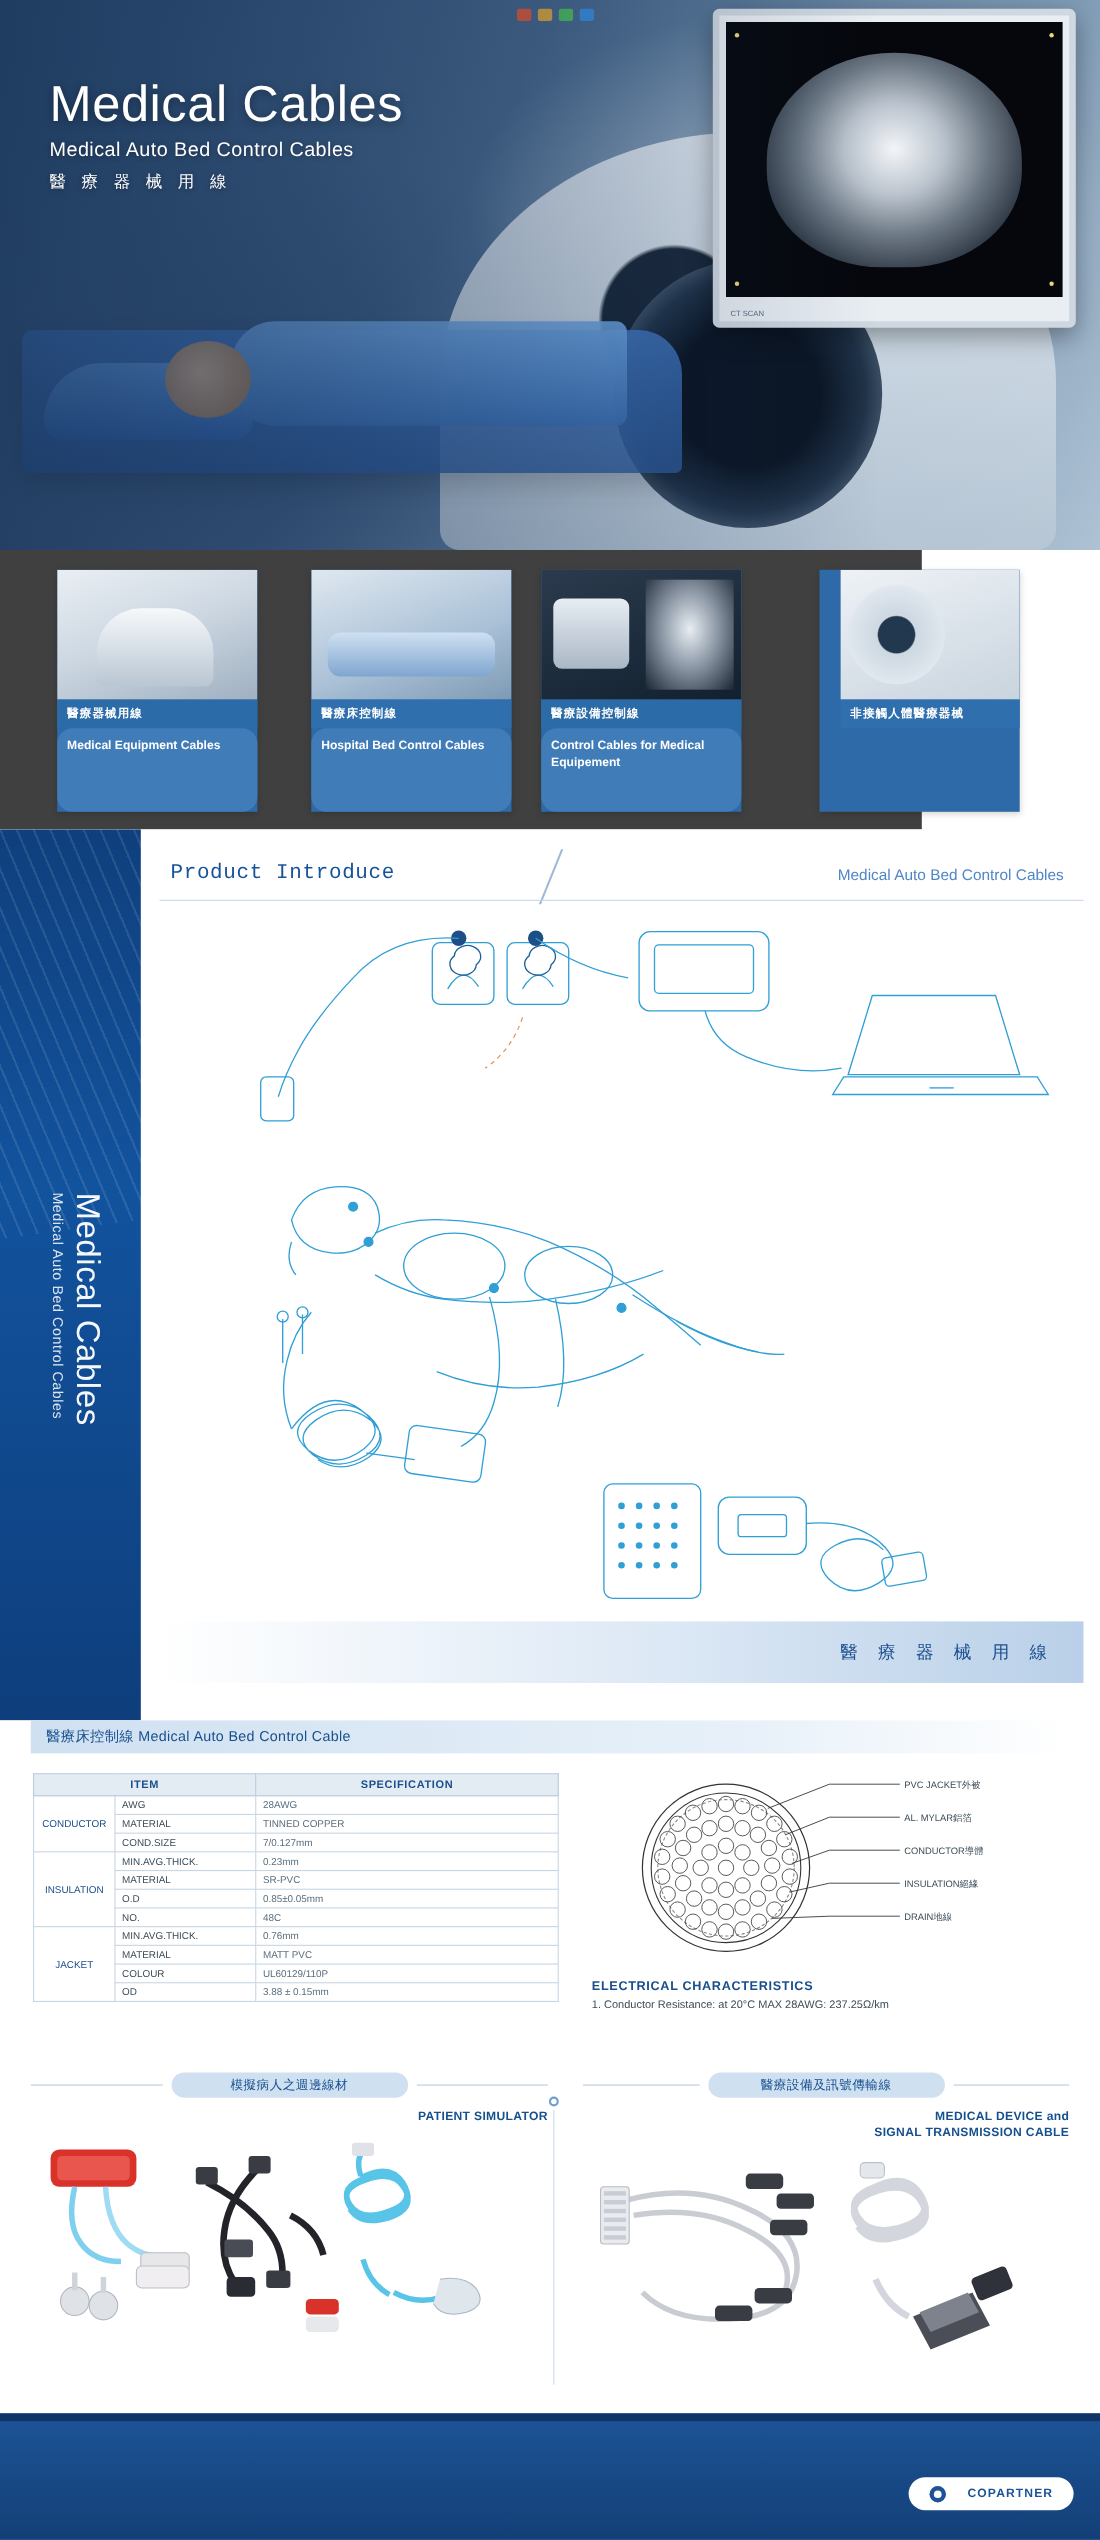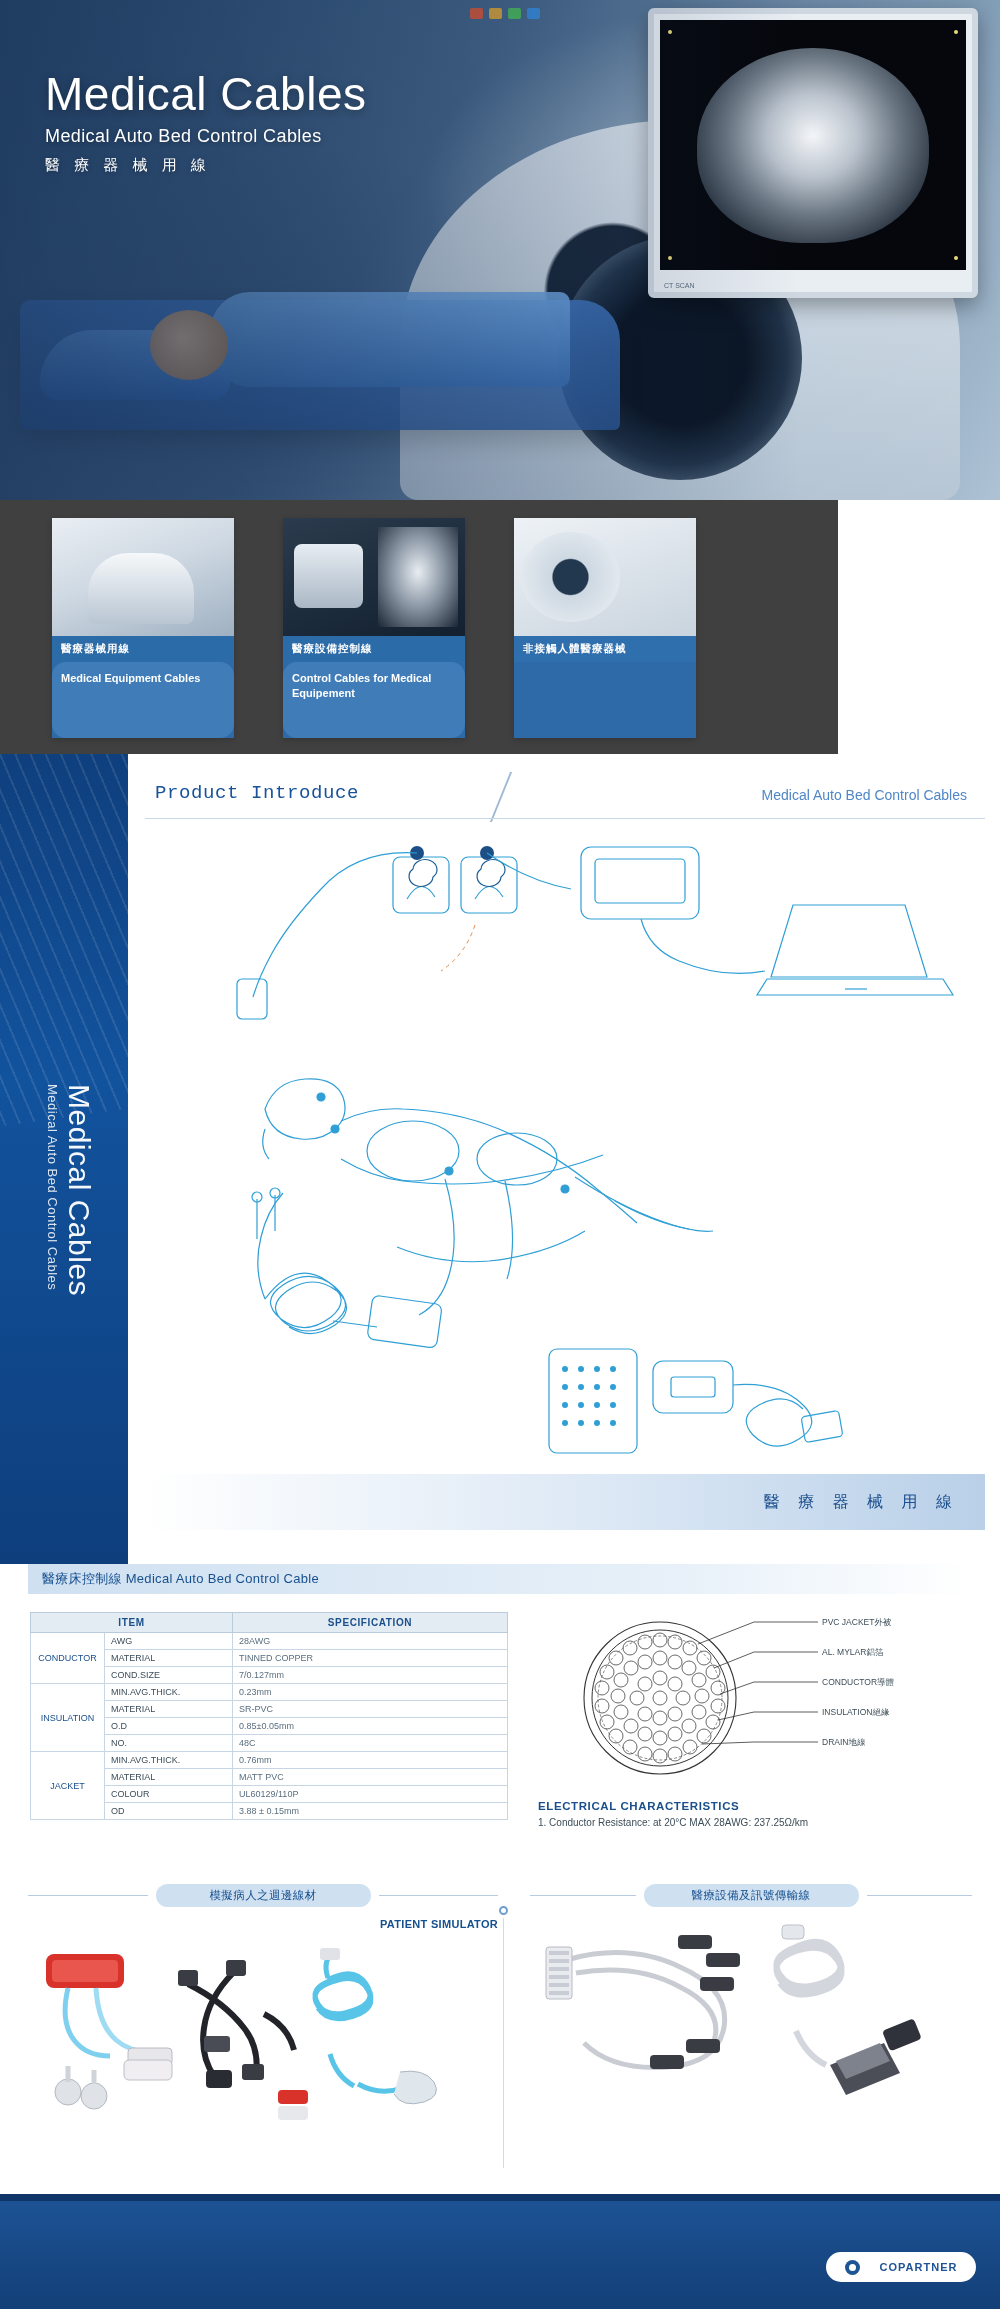--- a/index.html
+++ b/index.html
@@ -88,21 +88,21 @@
     background:#404040;
     font-weight:bold;
   }
   .cat {
     position:absolute; top:18px; width:182px; height:220px;
     background:#2f6aa8;
     box-shadow:0 2px 6px rgba(0,0,0,.18);
   }
   .cat:nth-child(1){ left:52px; }
   .cat:nth-child(2){ left:283px; }
-  .cat:nth-child(3){ left:514px; }
+  .cat:nth-child(3){ left:492px; }
   .cat:nth-child(4){ left:745px;padding-left:19px; }
   .cat-img { height:118px; width:100%; position:relative; overflow:hidden; }
   .cat-bar { height:26px; background:#2b6ba8; color:#fff; font-size:10.5px; display:flex; align-items:center; padding-left:9px; letter-spacing:1px; }
   .cat-txt { padding:9px; color:#ffffff; font-size:11px; line-height:1.35; background:#3f7cb8; height:76px;border-radius:14px; }
   .cat.alt .cat-bar { background:#2f6fae; }
   .cat-img .p { position:absolute; inset:0; }
 
   
   .ph1 { background:linear-gradient(160deg,#e9eef3 0%,#cfd9e3 45%,#9fb0c1 100%); }
   .ph1::after{ content:""; position:absolute; left:20%; top:30%; width:58%; height:60%; background:linear-gradient(180deg,#f6f8fa,#b9c6d3); border-radius:40px 40px 8px 8px; }
@@ -249,20 +249,27 @@
   </div>
 </div>
 
 <div class="cats">
   <div class="cat">
     <div class="cat-img">
         <div class="p ph1"></div>
       </div>
     <div class="cat-bar">醫療器械用線</div>
     <div class="cat-txt">Medical Equipment Cables</div>
+  </div>
+  <div class="cat alt">
+    <div class="cat-img">
+        <div class="p ph2"></div>
+      </div>
+    <div class="cat-bar">醫療床控制線</div>
+    <div class="cat-txt">Hospital Bed Control Cables</div>
   </div>
   <div class="cat">
     <div class="cat-img">
         <div class="p ph3"></div>
       </div>
     <div class="cat-bar">醫療設備控制線</div>
     <div class="cat-txt">Control Cables for Medical Equipement</div>
   </div>
   <div class="cat alt">
     <div class="cat-img">
@@ -556,20 +563,24 @@
       </svg>
     </div>
   </div>
 
   <div class="gal-col gal-right">
     <div class="pill-wrap">
       <div class="pill-line"></div>
       <div class="pill pill-box">醫療設備及訊號傳輸線</div>
       <div class="pill-line"></div>
     </div>
+    <div class="gal-sub">
+      <div>MEDICAL DEVICE and</div>
+      <div>SIGNAL TRANSMISSION CABLE</div>
+    </div>
     <div class="gal-imgs">
       <svg width="442" height="190" viewBox="0 0 442 190">
 
         <g stroke="#c9ccd3" stroke-width="5" fill="none">
           <path d="M40 40 q60 -16 110 8 q50 22 44 60 q-6 36 -56 40 q-56 4 -84 -24"></path>
           <path d="M46 54 q60 -10 104 14 q44 22 34 54"></path>
         </g>
         <rect x="16" y="28" width="26" height="52" rx="3" fill="#e9ebef" stroke="#b6bbc4"></rect>
         <g fill="#c8ccd4">
           <rect x="19" y="32" width="20" height="4"></rect>

